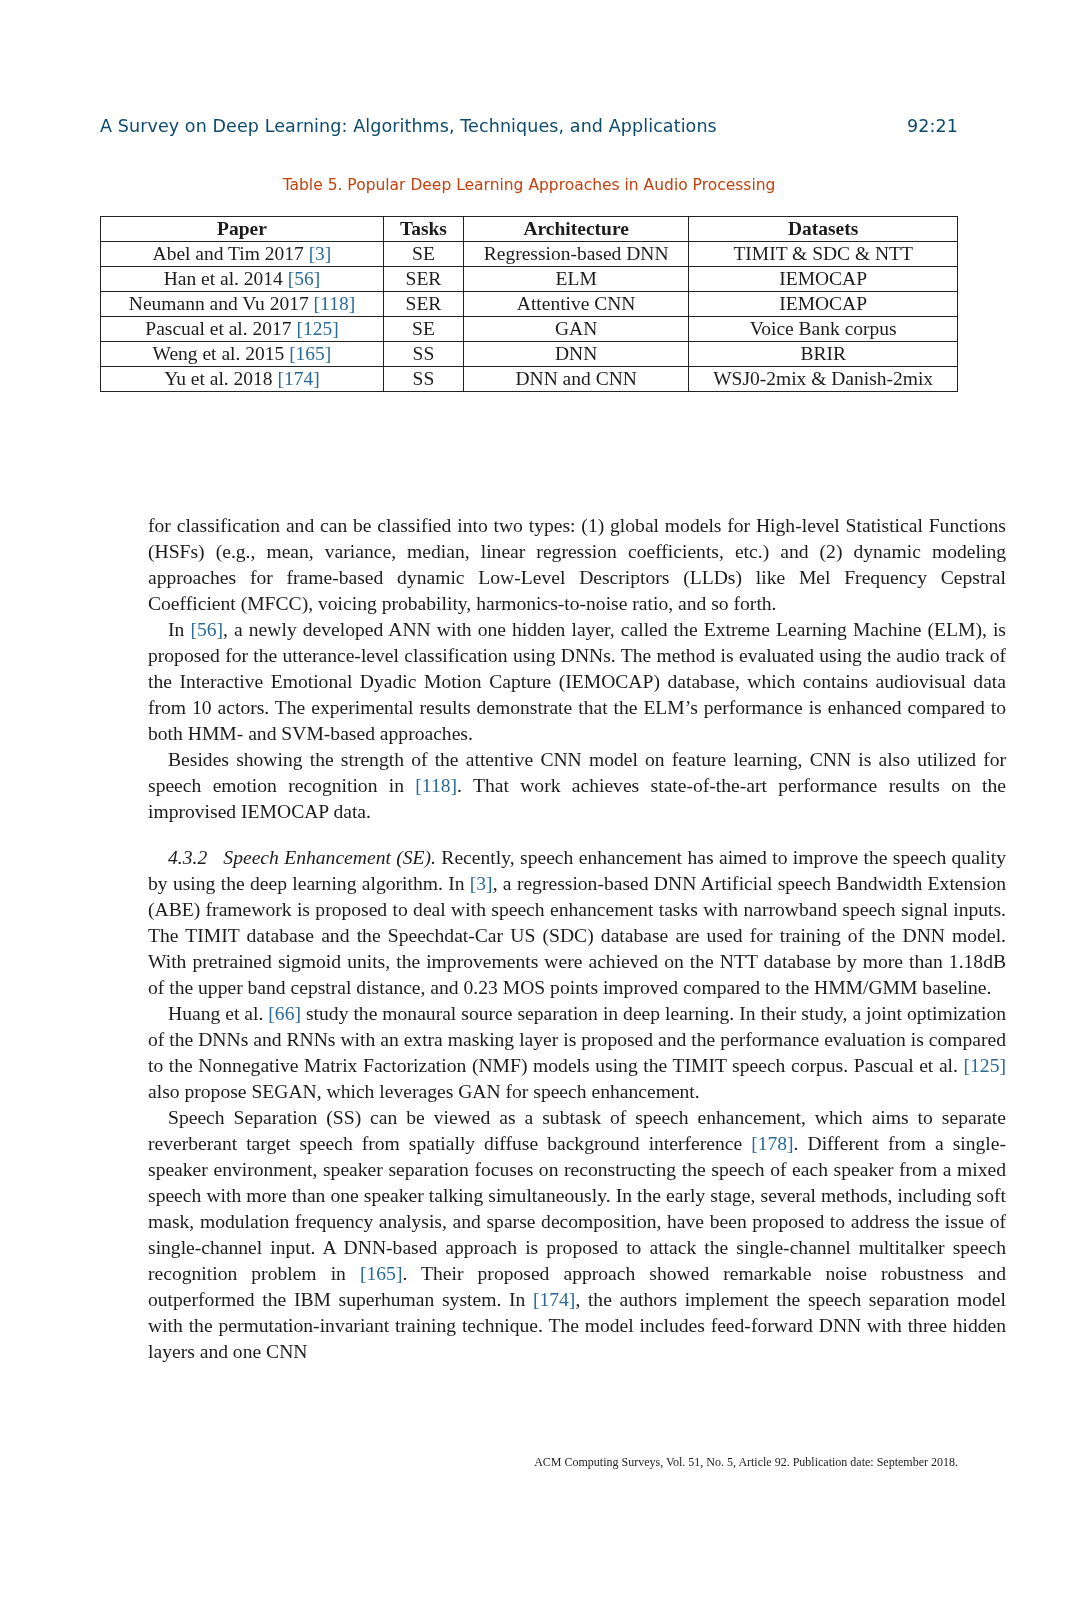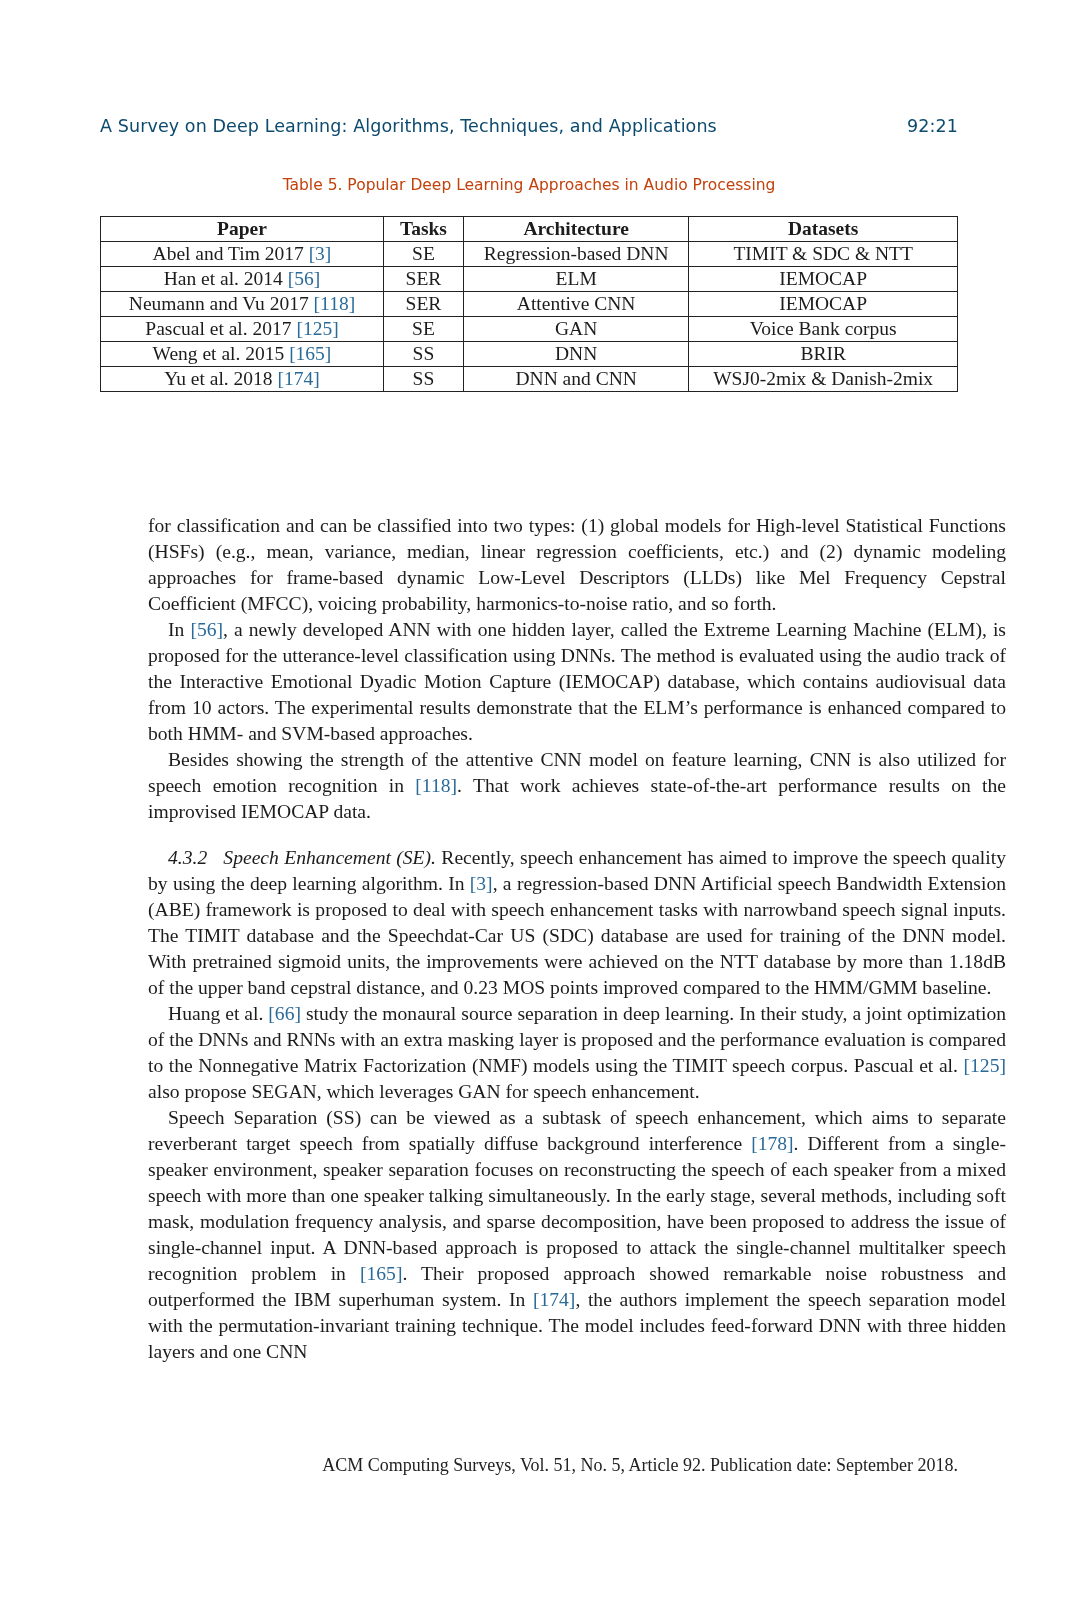--- a/index.html
+++ b/index.html
@@ -31,21 +31,21 @@
     font-family: "Liberation Serif", serif; font-size: 19.6px; line-height: 26px;
     text-align: justify; color: #1c1c1c; margin-left: 48px;
   }
   .body p { margin: 0; text-indent: 20px; }
   .body p.noindent { text-indent: 0; }
   .body p.sec { margin-top: 20px; }
   .sec-num { font-style: italic; }
   .sec-title { font-style: italic; }
   .footer {
     position: absolute; top: 1455px; left: 0; width: 858px; text-align: right;
-    font-family: "Liberation Serif", serif; font-size: 18px; color: #222;
+    font-family: "Liberation Serif", serif; font-size: 12px; color: #222;
   }
 </style>
 </head>
 <body>
 
 <div class="page">
 
   <div class="running-head">
     <span>A Survey on Deep Learning: Algorithms, Techniques, and Applications</span>
     <span>92:21</span>

